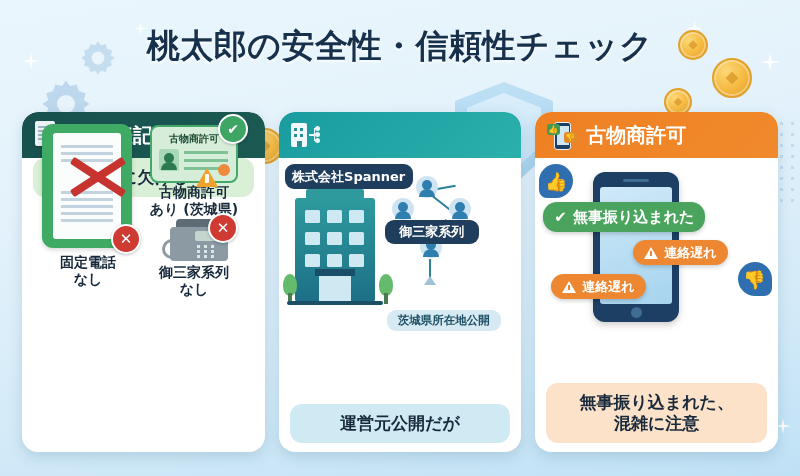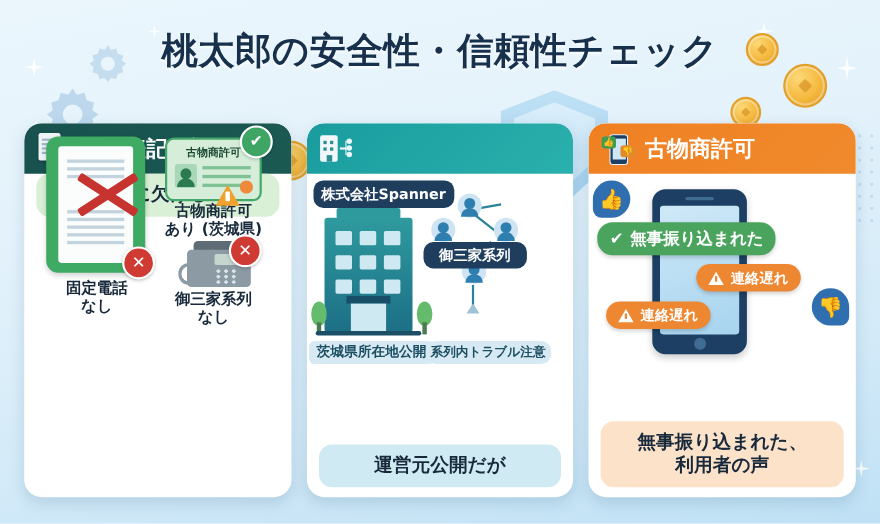--- a/index.html
+++ b/index.html
@@ -314,42 +314,39 @@
         <div class="tree" style="left:4px;top:116px">
             <u></u>
             <i></i>
           </div>
         <div class="tree" style="left:100px;top:116px">
             <u></u>
             <i></i>
           </div>
         <div class="ground"></div>
 
-        <div class="tag tag-lt" style="left:2px;top:152px;width:114px;height:21px;font-size:12.5px;border-radius:5px;">
-          <span>茨城県所在地公開</span>
-        </div>
 
         <div class="lnk" style="left:147px;top:32px;width:30px;transform:rotate(38deg)"></div>
         <div class="lnk" style="left:147px;top:32px;width:30px;transform:rotate(-10deg)"></div>
         <div class="node" style="left:137px;top:18px"></div>
         <div class="node" style="left:170px;top:40px"></div>
         <div class="node" style="left:113px;top:40px"></div>
         <div class="lnk" style="left:124px;top:62px;width:26px;transform:rotate(48deg)"></div>
         <div class="lnk" style="left:150px;top:80px;width:26px;transform:rotate(-48deg)"></div>
         <div class="node" style="left:141px;top:78px"></div>
 
         <div class="tag tag-navy" style="left:106px;top:62px;width:94px;height:24px;font-size:13px;">
           <span>御三家系列</span>
         </div>
 
         <div class="lnk" style="left:151px;top:100px;width:24px;transform:rotate(90deg)"></div>
         <div class="arrow" style="left:145px;top:118px"></div>
 
         <div class="tag tag-lt" style="left:108px;top:152px;width:114px;height:21px;font-size:11.5px;border-radius:9px;">
-          <span>系列内トラブル注意</span>
+          <span>茨城県所在地公開</span>
         </div>
       </div>
       <div class="footer f2">
         <span>
           <span>運営元公開だが</span><br>
         </span>
       </div>
     </div>
 
     <div class="card c3">
@@ -381,19 +378,19 @@
           <span>連絡遅れ</span>
         </div>
 
         <div class="bb orange" style="left:16px;top:116px;height:25px;font-size:13px;">
           <span class="warn"></span>
           <span>連絡遅れ</span>
         </div>
       </div>
       <div class="footer f3">
         <span>
-          <span>無事振り込まれた、</span><br><span>利用者の声</span>
+          <span>無事振り込まれた、</span><br><span>混雑に注意</span>
         </span>
       </div>
     </div>
 
   </div>
 </div>
 
 </body></html>

